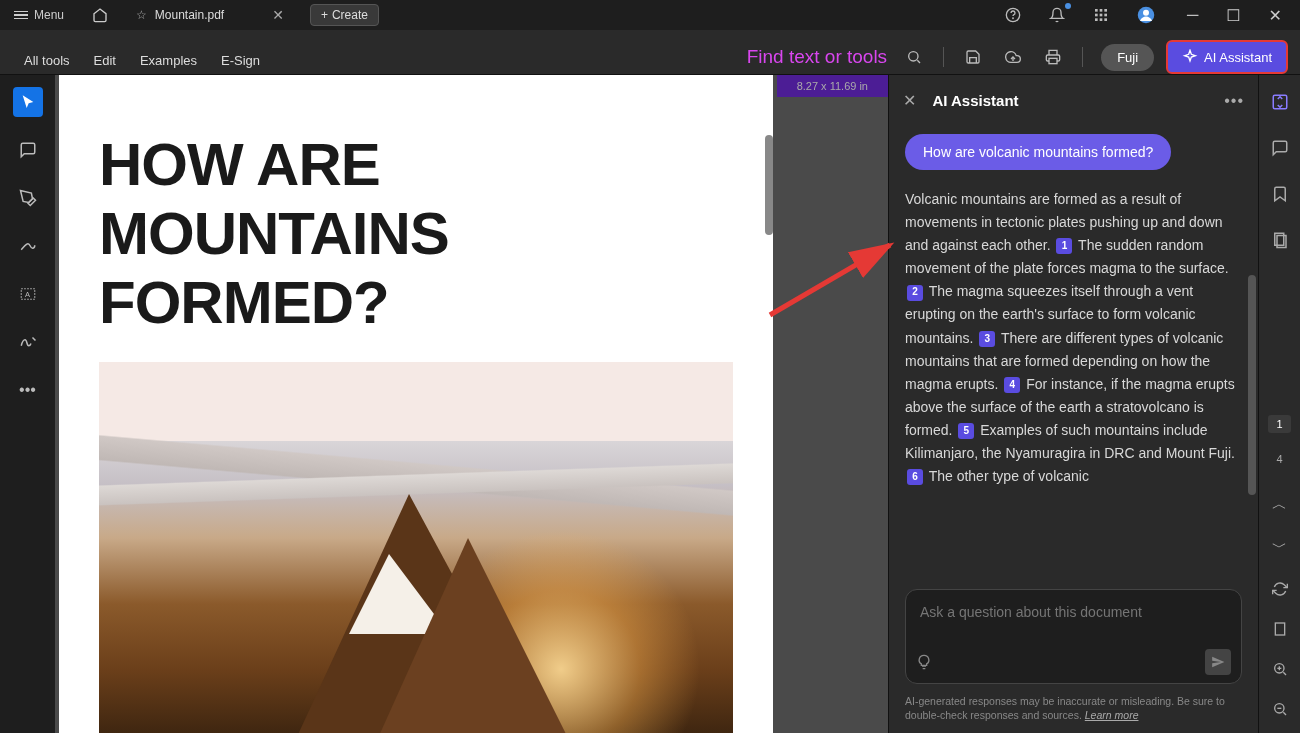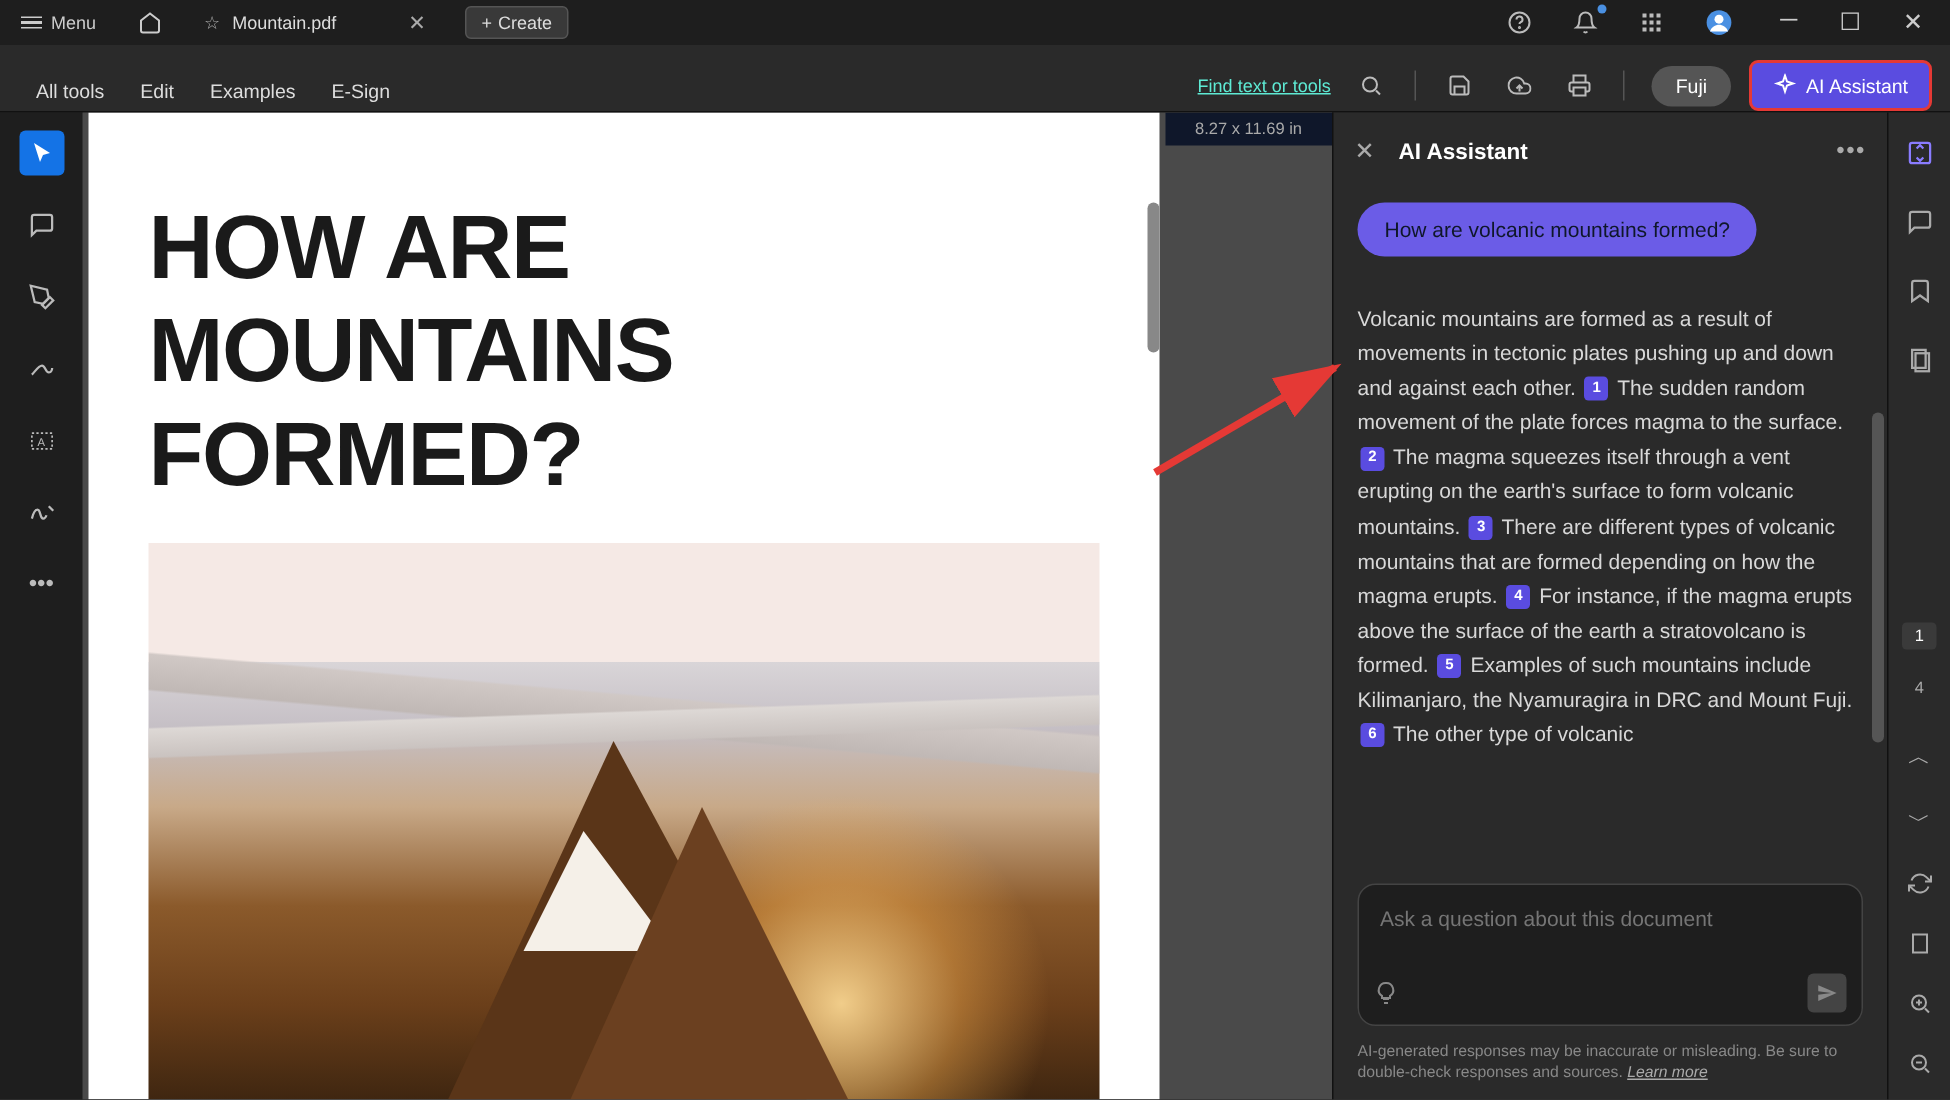--- a/index.html
+++ b/index.html
@@ -17,21 +17,21 @@
 .create-btn { display: flex; align-items: center; gap: 4px; background: #393939; border: 1px solid #555; border-radius: 4px; padding: 3px 10px; margin-left: 14px; font-size: 12px; color: #ddd; cursor: pointer; }
 .titlebar-right { margin-left: auto; display: flex; align-items: center; gap: 8px; }
 .icon-btn { padding: 6px 10px; color: #bbb; cursor: pointer; font-size: 14px; }
 .window-controls { display: flex; }
 .window-controls div { padding: 6px 14px; cursor: pointer; color: #ccc; }
 
 
 .toolbar { height: 45px; background: #2a2a2a; display: flex; align-items: flex-end; padding: 0 12px; border-bottom: 1px solid #111; }
 .toolbar-item { padding: 6px 12px; color: #ddd; font-size: 13px; cursor: pointer; }
 .toolbar-right { margin-left: auto; display: flex; align-items: center; gap: 6px; }
-.find-text { color: #5eead4; font-size: 12px; margin-right: 4px; text-decoration: underline; }
+.find-text { color: #d946ef; font-size: 19px; margin-right: 4px; }
 .tbicon { padding: 6px 9px; color: #bbb; cursor: pointer; }
 .share-btn { background: #555; border-radius: 16px; padding: 6px 16px; color: #fff; font-size: 13px; cursor: pointer; margin: 0 6px; }
 .ai-btn { background: #5a4ce0; border-radius: 6px; padding: 7px 14px; color: #fff; font-size: 13px; cursor: pointer; display: flex; align-items: center; gap: 6px; border: 2px solid #e53935; }
 .notif-dot { position: relative; }
 .notif-dot::after { content: ''; position: absolute; top: 2px; right: 4px; width: 6px; height: 6px; background: #4a90e2; border-radius: 50%; }
 
 
 .main { display: flex; height: 658px; }
 
 
@@ -46,33 +46,33 @@
 .mountain-img { margin: 0 40px; height: 440px; position: relative; overflow: hidden; background: linear-gradient(180deg, #f5e9e5 0%, #f5e9e5 18%, #d9d5d8 18%, #c5bfc5 28%, #c8a988 40%, #8b5a2b 55%, #6b3f1a 70%, #3d2510 85%); }
 .mountain-img::before { content:''; position:absolute; top:16%; left:0; right:0; height:110px; background:
   linear-gradient(178deg, transparent 40%, #ddd8d5 41%, #cac3c0 55%, transparent 56%),
   linear-gradient(185deg, transparent 35%, #d0c8c5 36%, #c0b8b5 50%, transparent 51%);
 }
 .peak { position: absolute; }
 .peak1 { top: 30%; left: 30%; width:0; height:0; border-left:120px solid transparent; border-right:140px solid transparent; border-bottom:260px solid #5a3518; }
 .peak1::after { content:''; position:absolute; top:60px; left:-60px; width:0; height:0; border-left:40px solid transparent; border-right:60px solid transparent; border-bottom:80px solid #f5f0e8; }
 .peak2 { top: 40%; left: 44%; width:0; height:0; border-left:90px solid transparent; border-right:100px solid transparent; border-bottom:200px solid #6b4020; }
 .sunglow { position:absolute; top:38%; right:5%; width:280px; height:280px; border-radius:50%; background: radial-gradient(circle, rgba(255,220,150,0.9) 0%, rgba(255,180,80,0.4) 40%, transparent 70%); }
-.statusbar { height: 22px; background: #0f172a; display: flex; align-items: center; padding: 0 20px; font-size: 11px; color: #aaa; }
+.statusbar { height: 22px; background: #4c1d95; display: flex; align-items: center; padding: 0 20px; font-size: 11px; color: #aaa; }
 
 
 .pscroll { position: absolute; right: 0; top: 60px; width: 8px; height: 100px; background: #888; border-radius: 4px; }
 
 
 .ai-panel { width: 370px; background: #2a2a2a; display: flex; flex-direction: column; border-left: 1px solid #111; position: relative; }
 .ai-header { display: flex; align-items: center; padding: 16px 14px; gap: 16px; }
 .ai-close { color: #aaa; cursor: pointer; font-size: 16px; }
 .ai-title { color: #fff; font-size: 15px; font-weight: 600; }
 .ai-more { margin-left: auto; color: #aaa; cursor: pointer; letter-spacing: 1px; }
 .ai-body { flex: 1; padding: 8px 16px; overflow-y: auto; position: relative; }
-.question-chip { background: #6b5ce7; color: #0f172a; padding: 10px 18px; border-radius: 20px; display: inline-block; font-size: 14px; margin-bottom: 30px; }
+.question-chip { background: #6b5ce7; color: #ffffff; padding: 10px 18px; border-radius: 20px; display: inline-block; font-size: 14px; margin-bottom: 18px; }
 .answer { color: #d8d8d8; font-size: 14px; line-height: 1.65; }
 .cite { display: inline-flex; align-items: center; justify-content: center; width: 16px; height: 16px; background: #5a4ce0; color: #fff; font-size: 10px; border-radius: 3px; margin: 0 2px; vertical-align: middle; font-weight: bold; }
 .ai-input-wrap { padding: 10px 16px 6px 16px; }
 .ai-input { background: #1e1e1e; border: 1px solid #444; border-radius: 12px; padding: 14px; position: relative; height: 95px;}
 .ai-input textarea { background: transparent; border: none; color: #888; font-size: 14px; width: 100%; resize: none; outline: none; font-family: inherit; }
 .ai-input-icons { position: absolute; bottom: 8px; left: 10px; right: 10px; display: flex; justify-content: space-between; align-items: center; }
 .bulb { color: #888; cursor: pointer; }
 .send { background: #444; width: 26px; height: 26px; border-radius: 4px; display: flex; align-items: center; justify-content: center; color: #888; cursor: pointer; }
 .ai-disclaimer { padding: 4px 16px 10px 16px; font-size: 10.5px; color: #888; line-height: 1.4; }
 .ai-disclaimer a { color: #aaa; text-decoration: underline; font-style: italic; }

